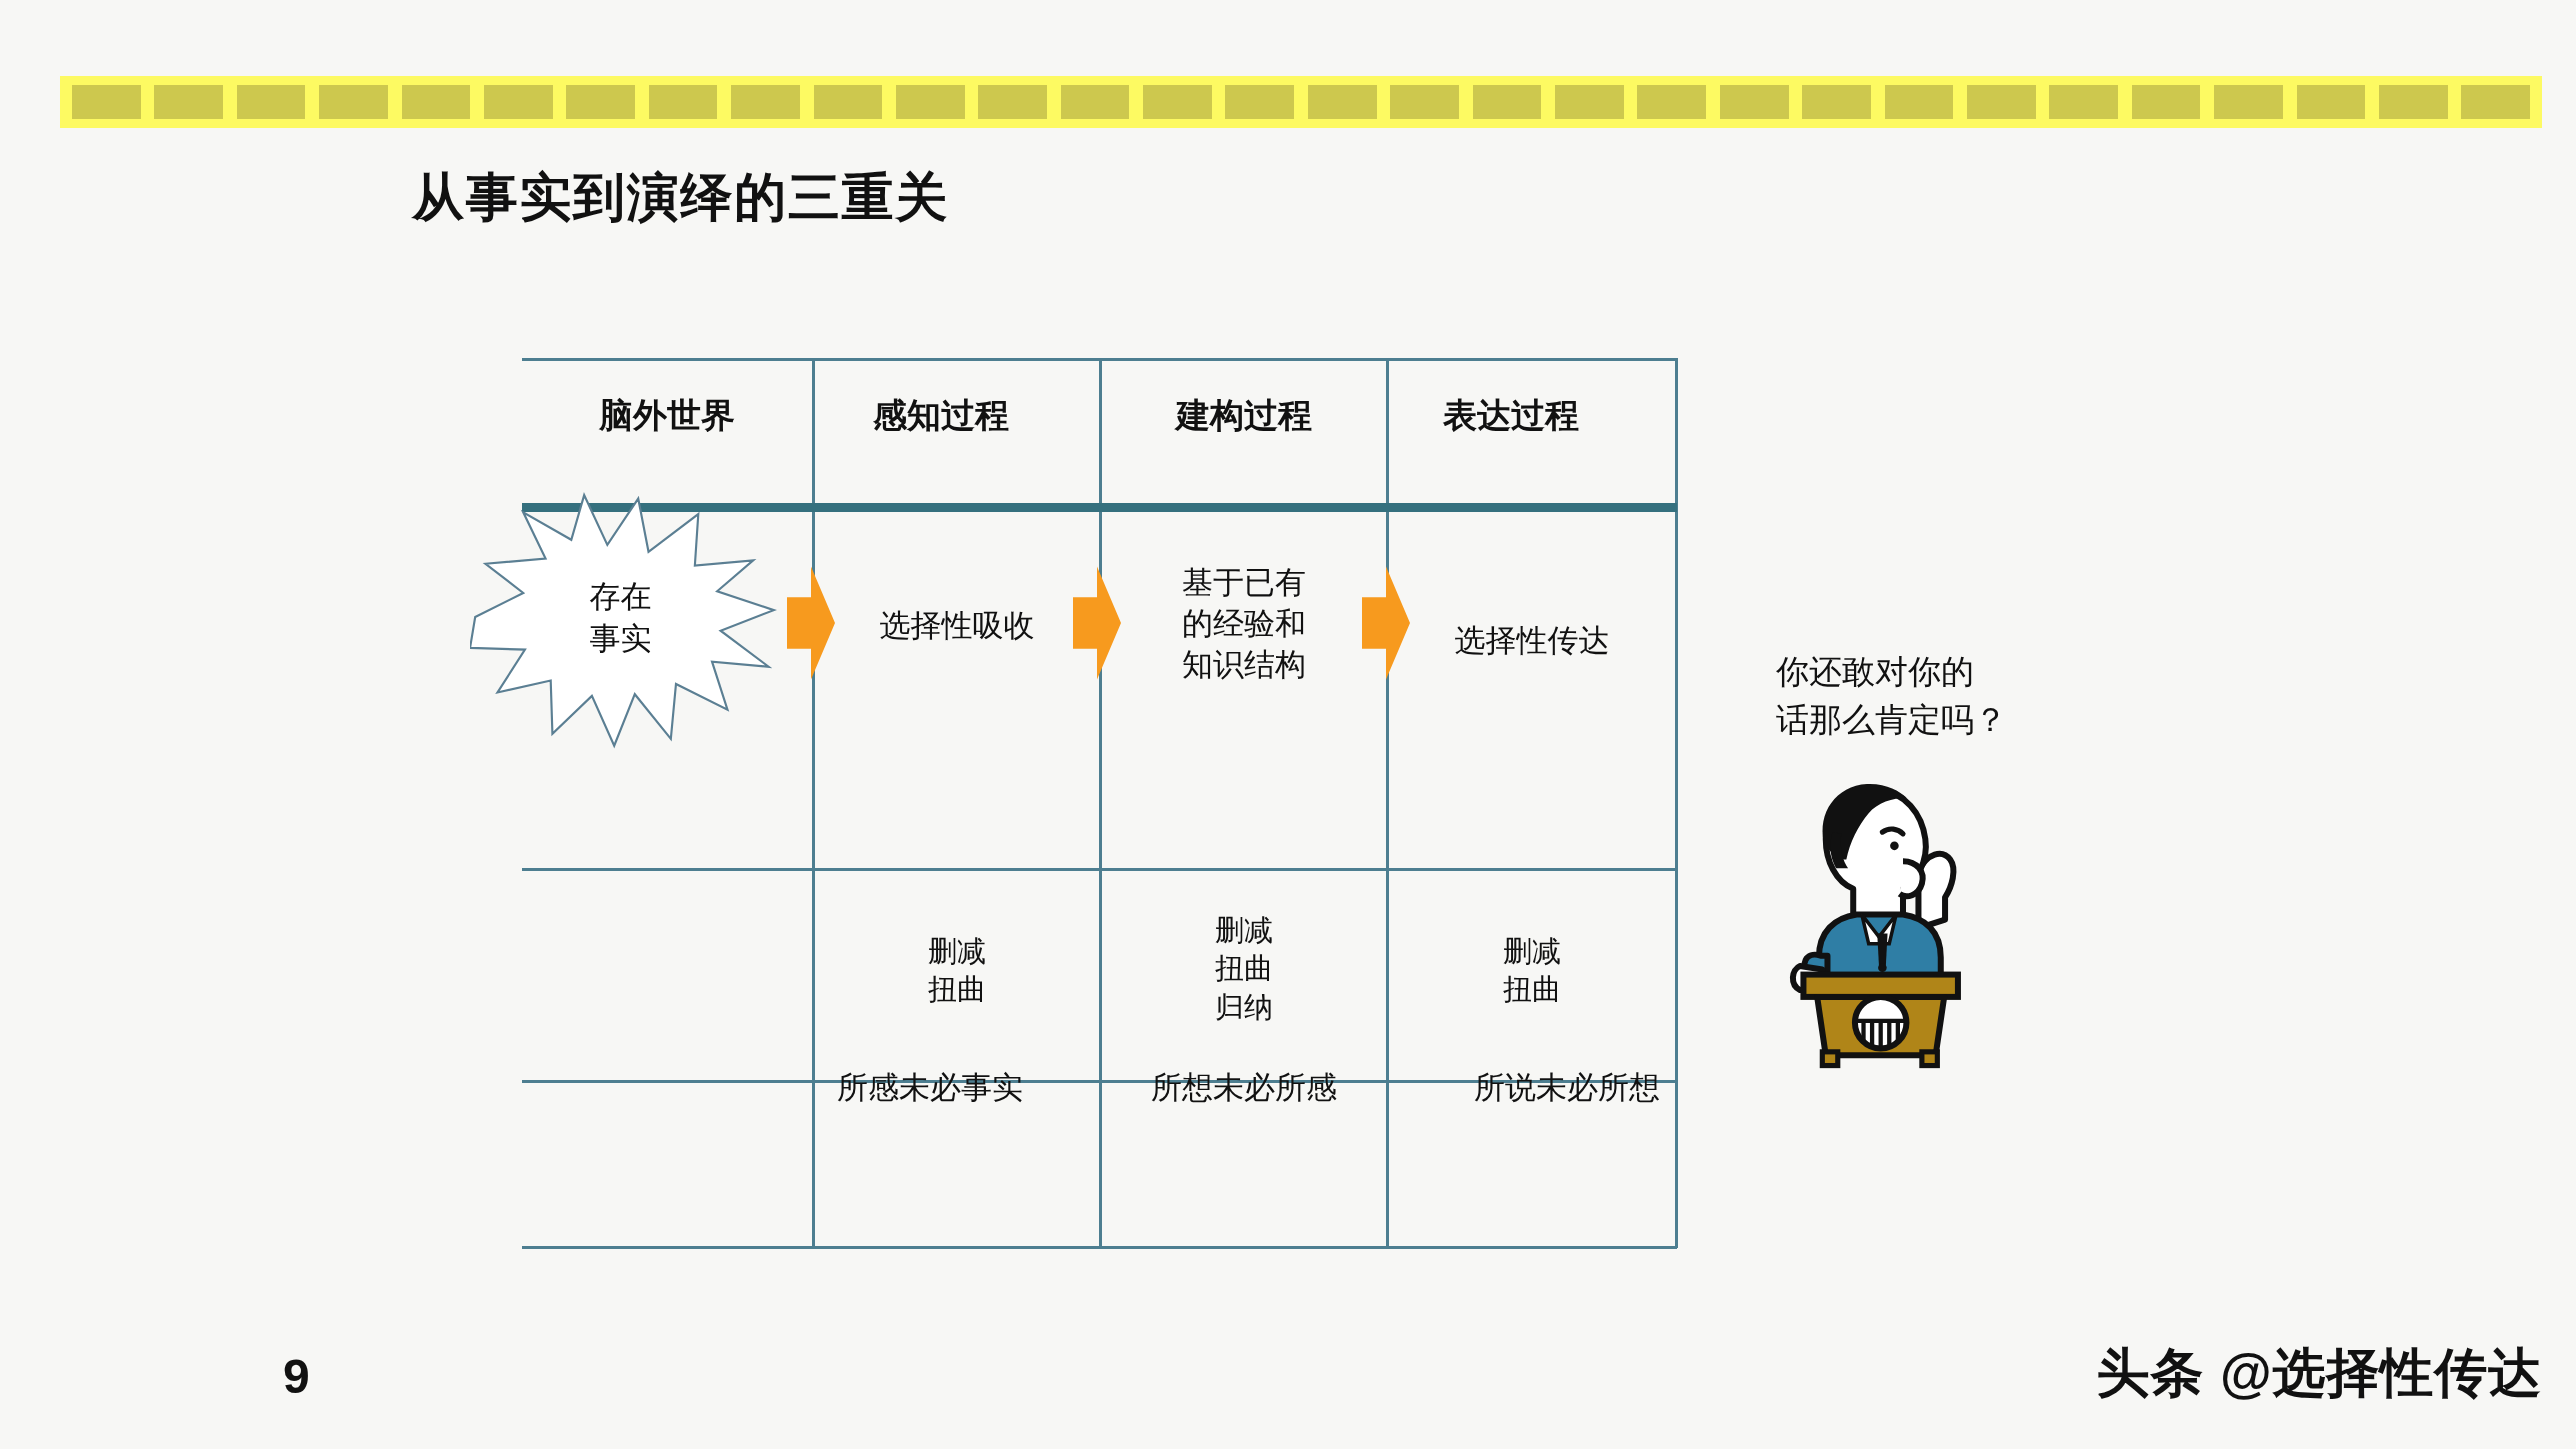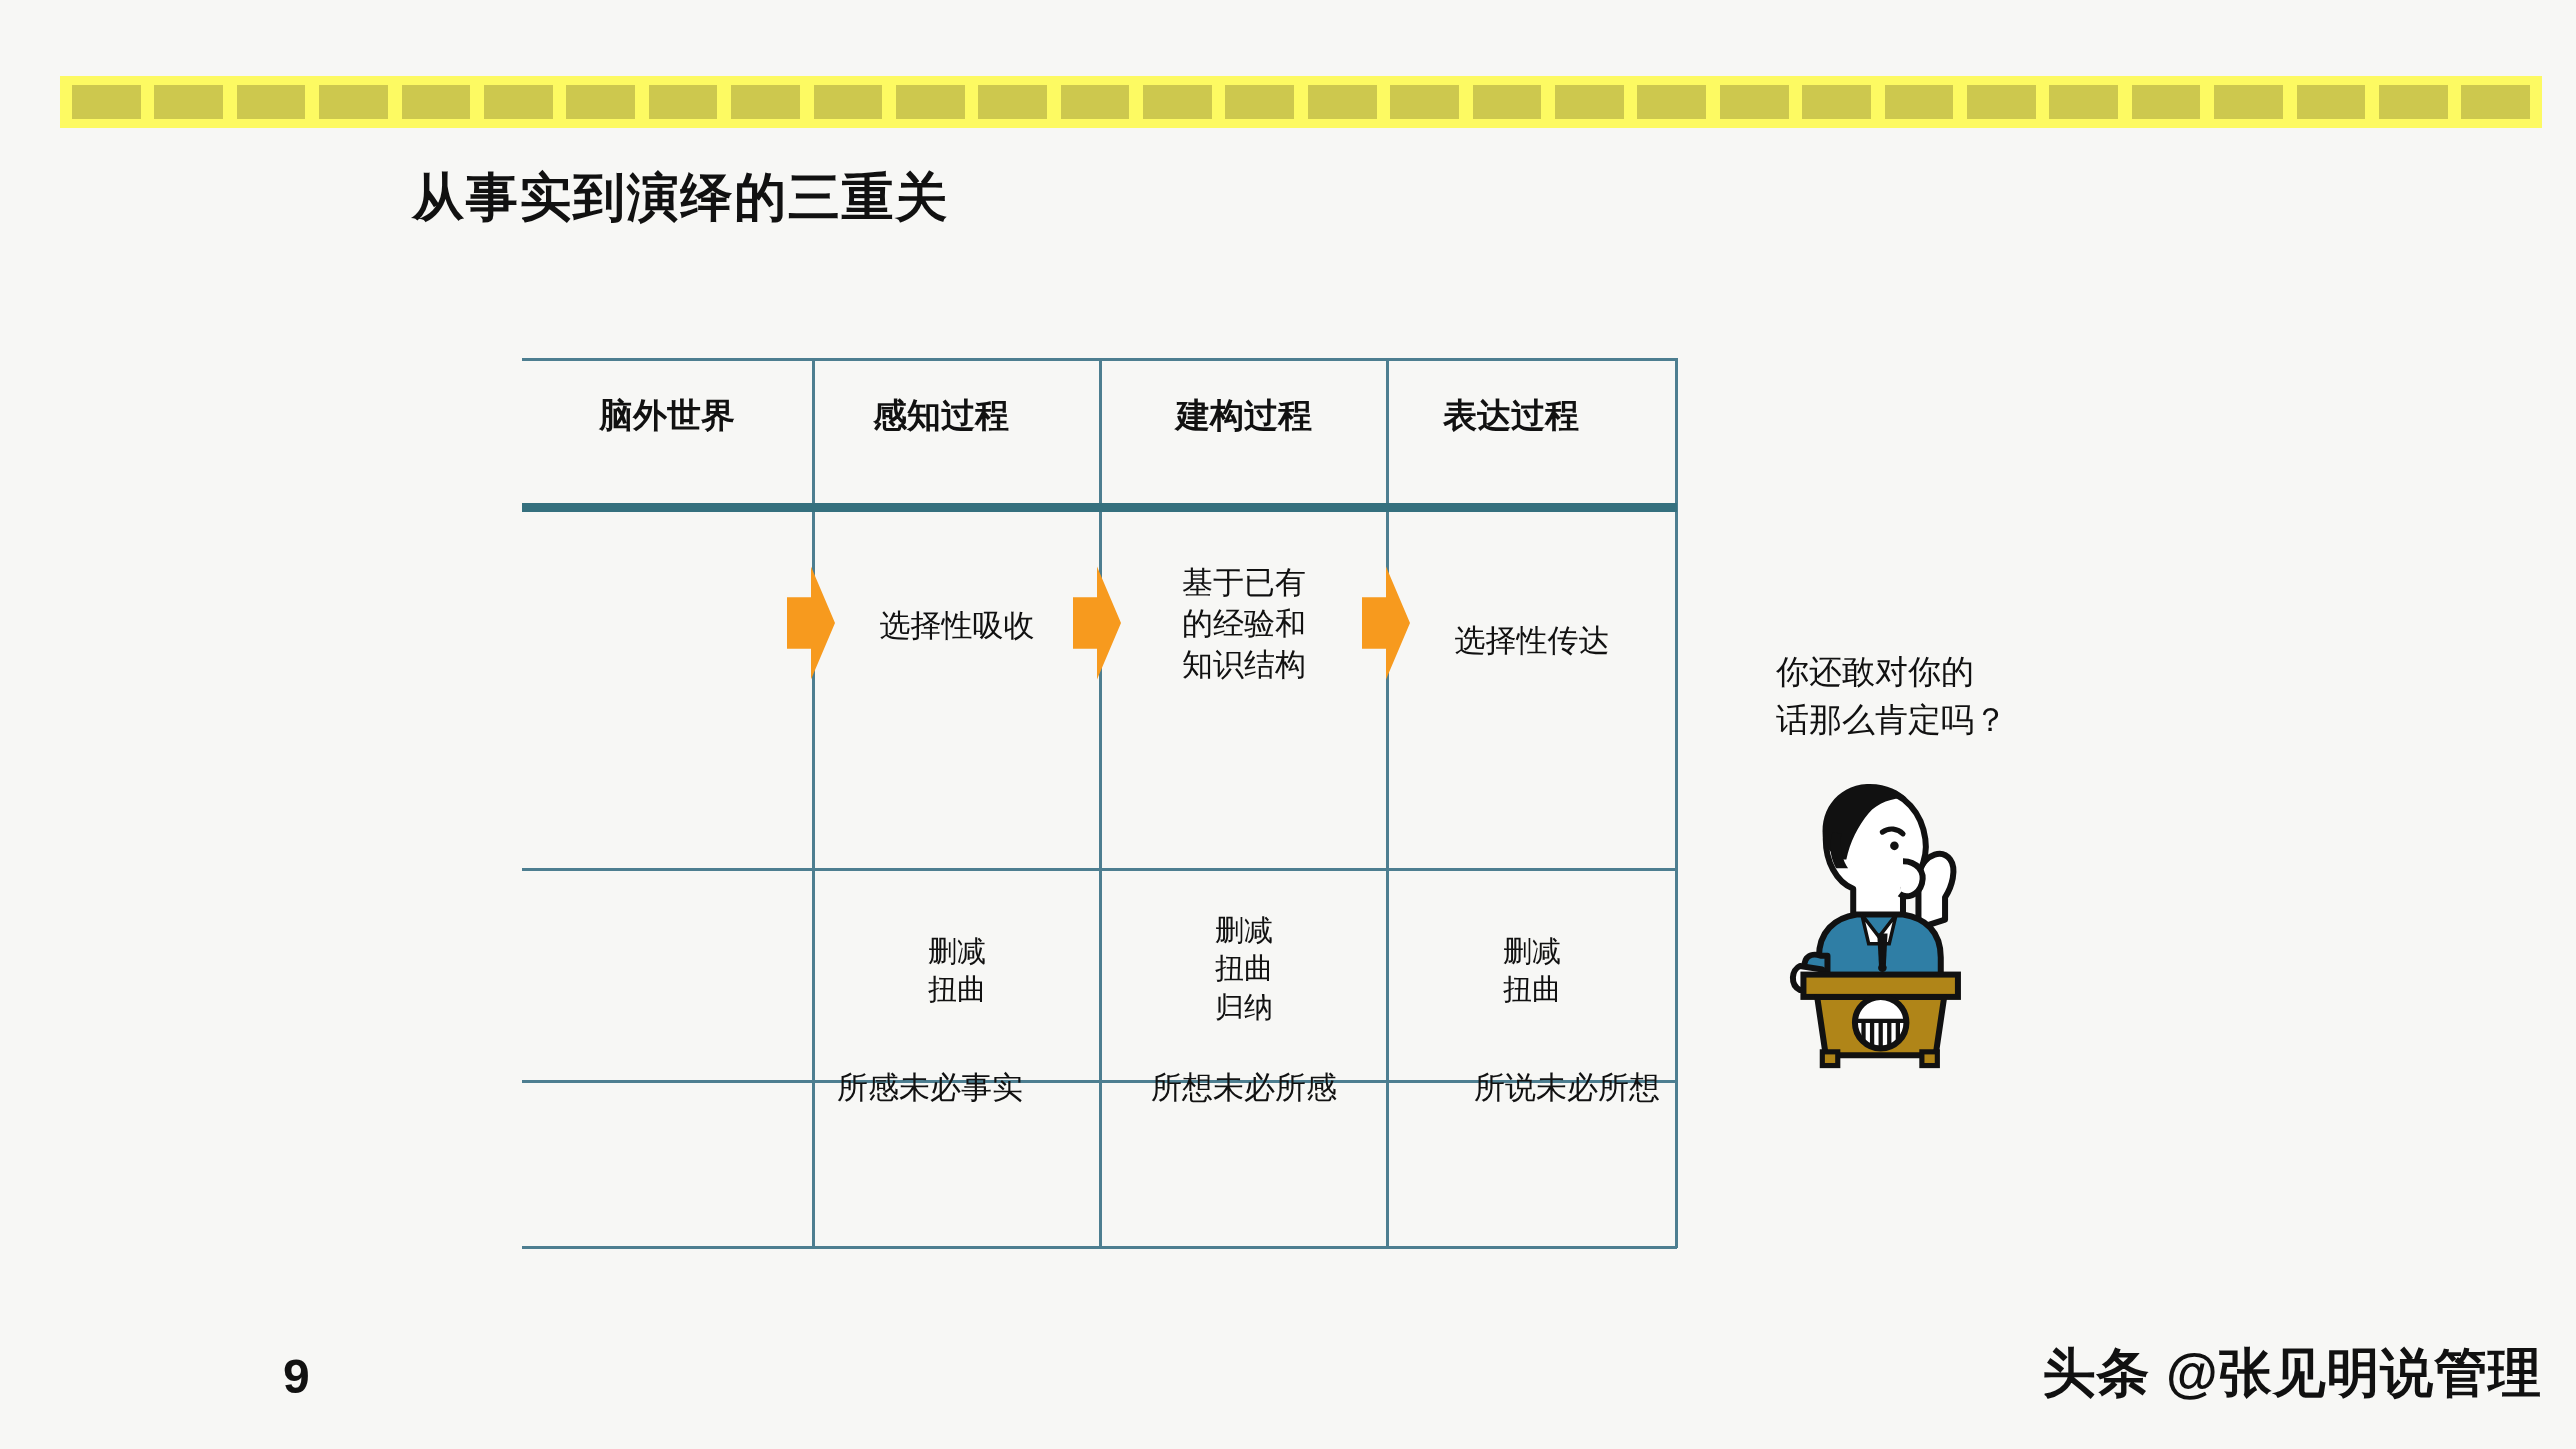--- a/index.html
+++ b/index.html
@@ -231,20 +231,30 @@
   <div id="header-rule"></div>
   <div class="hline" style="top:520px;"></div>
   <div class="hline" style="top:732px;"></div>
   <div class="hline" style="top:898px;"></div>
 
   <div class="col-header" style="left:0px;   width:290px;">脑外世界</div>
   <div class="col-header" style="left:293px; width:252px;">感知过程</div>
   <div class="col-header" style="left:580px; width:284px;">建构过程</div>
   <div class="col-header" style="left:867px;width:244px;">表达过程</div>
 
+  <div id="starburst">
+    <svg width="309" height="266" viewBox="0 0 360 310">
+      <polygon points="
+        6,148 62,120 18,86 88,80 62,26 118,58 133,6 160,64 196,10 208,72 266,28
+        262,88 330,82 288,118 354,140 292,164 348,206 282,200 300,256 240,226
+        234,290 192,238 168,298 142,240 96,284 94,222 32,236 64,186 0,184" fill="#ffffff" stroke="#5b7f93" stroke-width="2.5" stroke-linejoin="miter"></polygon>
+    </svg>
+    <div id="starburst-label">存在
+事实</div>
+  </div>
 
   <div class="arrow" style="left:265px; top:215px;">
     <svg width="48" height="120" viewBox="0 0 56 140">
       <path d="M0,40 L28,40 L28,4 L56,70 L28,136 L28,100 L0,100 Z" fill="#f79a1e"></path>
     </svg>
   </div>
   <div class="cell r1" style="left:293px; top:258px; width:284px;">选择性吸收</div>
 
   <div class="arrow" style="left:551px; top:215px;">
     <svg width="48" height="120" viewBox="0 0 56 140">
@@ -328,14 +338,14 @@
       <line x1="124" y1="302" x2="124" y2="336"></line>
       <line x1="134" y1="303" x2="134" y2="334"></line>
       <line x1="144" y1="306" x2="144" y2="330"></line>
       <line x1="96" y1="304" x2="152" y2="304"></line>
     </g>
   </svg>
 </div>
 
 <div id="page-number">9</div>
 
-<div id="watermark">头条 @张见明说管理</div>
+<div id="watermark">头条 @选择性传达</div>
 
 
 </body></html>

